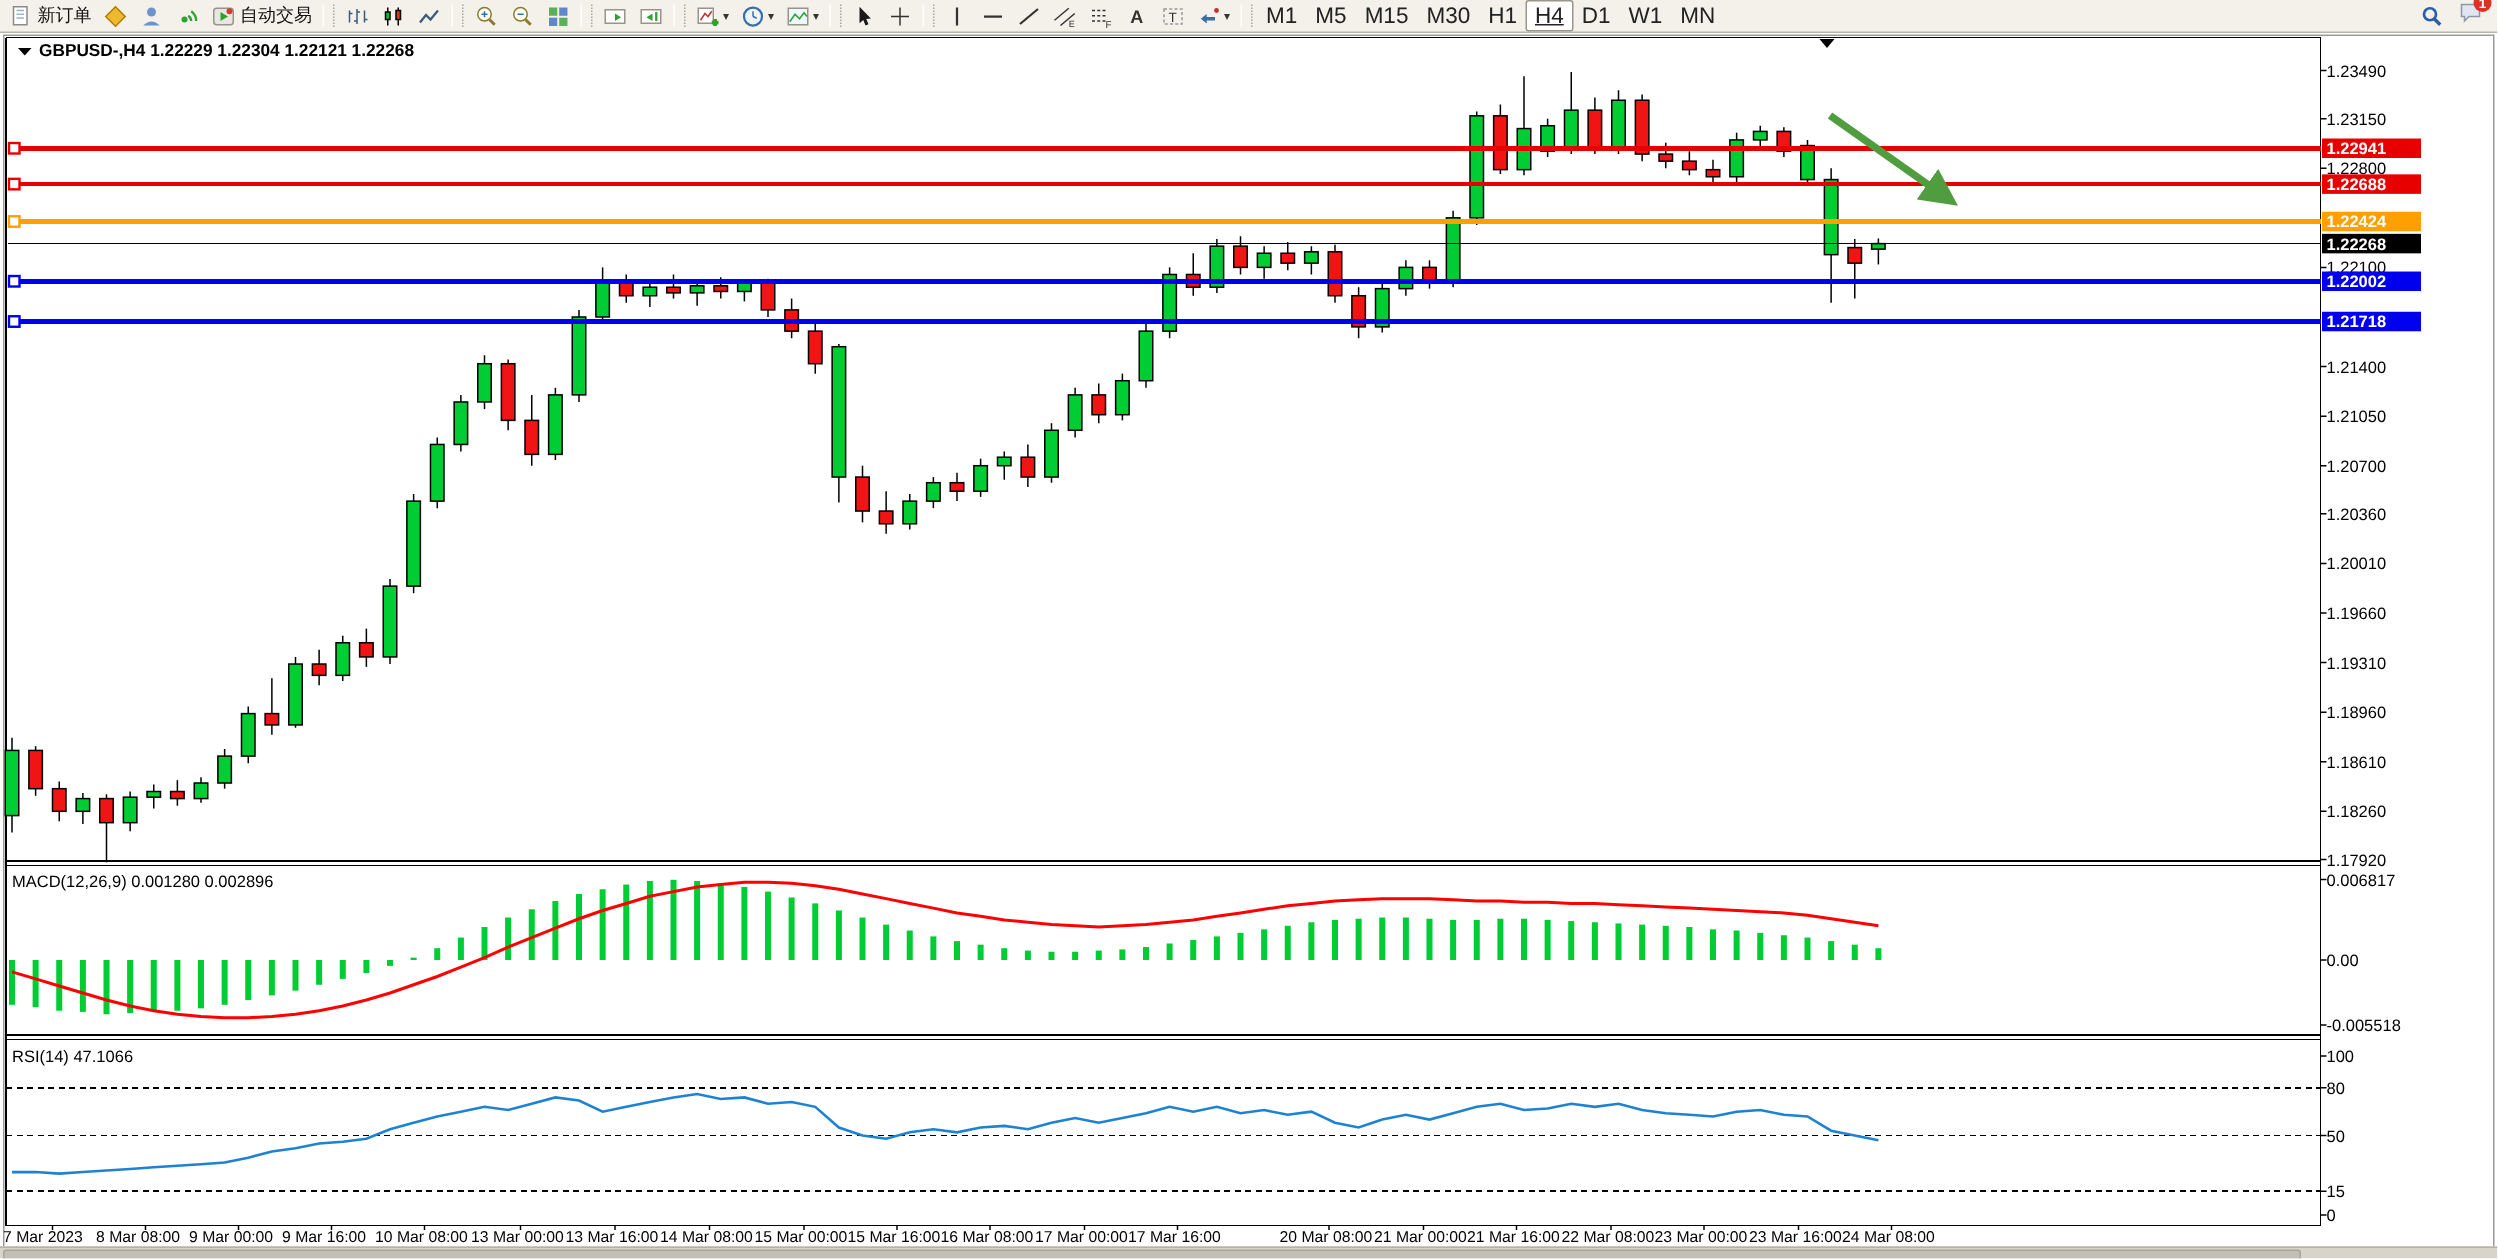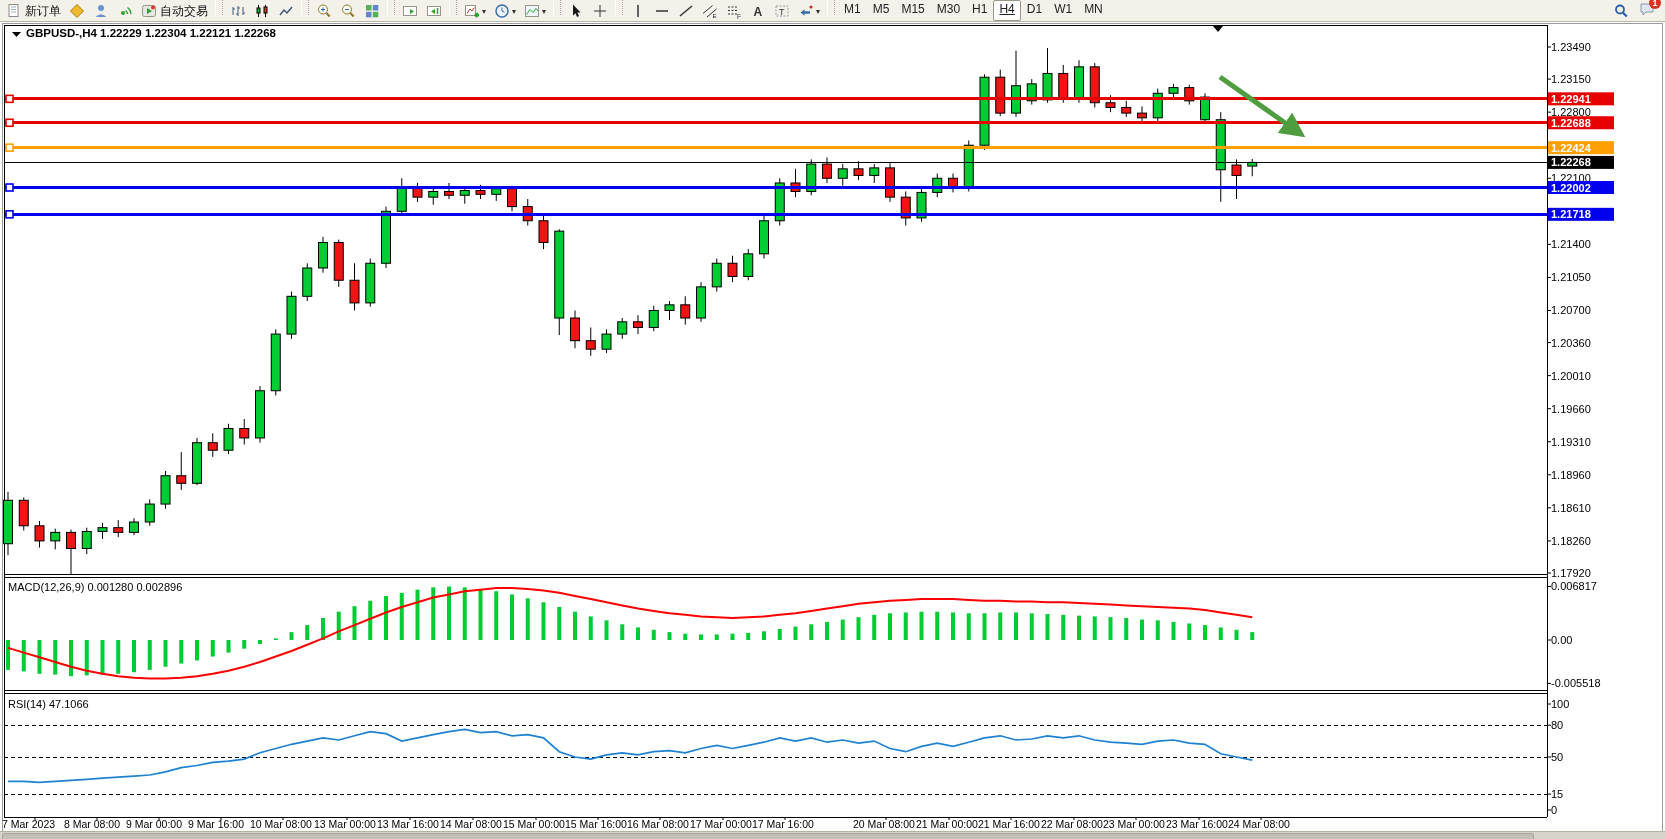--- a/index.html
+++ b/index.html
@@ -1,21 +1,21 @@
 <!DOCTYPE html>
 <html><head>
 <meta charset="utf-8">
 <style>
   html,body{margin:0;padding:0;background:#fff;font-family:"Liberation Sans",sans-serif;}
   .window{position:relative;width:1665px;height:839px;overflow:hidden;background:#fff;}
-  .toolbar{display:flex;height:21px;background:#f3f1ea;border-bottom:1px solid #b9b5a7;padding:0 2px;}
+  .toolbar{display:flex;align-items:center;height:21px;background:#f3f1ea;border-bottom:1px solid #b9b5a7;padding:0 2px;}
   .tbtn{display:flex;align-items:center;height:18px;padding:1px 3px;border:1px solid transparent;border-radius:2px;cursor:default;}
   .tbtn .ticon{display:inline-flex;width:16px;height:16px;align-items:center;justify-content:center;}
   .tlabel{font-size:12px;margin-left:3px;color:#111;white-space:nowrap;}
-  .tf{font-size:12px;color:#222;padding:1px 5px;border:1px solid transparent;border-radius:2px;}
+  .tf{font-size:15px;color:#222;padding:1px 5px;border:1px solid transparent;border-radius:2px;}
   .tf.active{background:#ffffff;border:1px solid #9a968a;text-decoration:underline;}
   .grip{width:6px;height:15px;border-left:1px solid #fff;border-right:1px dotted #a9a59a;margin:0 3px;}
   .caret{font-size:8px;color:#333;margin-left:2px;}
   .tright{margin-left:auto;display:flex;align-items:center;gap:6px;padding-right:8px;}
   .notifwrap{position:relative;}
   .badge{position:absolute;top:-4px;right:-6px;background:#e03023;color:#fff;font-size:9px;font-weight:bold;border-radius:50%;width:12px;height:12px;line-height:12px;text-align:center;}
   .chartbox{position:relative;width:1665px;height:809px;}
   svg text{font-family:"Liberation Sans",sans-serif;}
   .hscroll{height:9px;background:#d8d4ca;border-top:1px solid #b5b1a5;position:relative;}
   .hthumb{position:absolute;left:2px;top:1px;height:7px;width:1530px;background:#c3bfb4;border:1px solid #a9a59a;border-radius:2px;}

